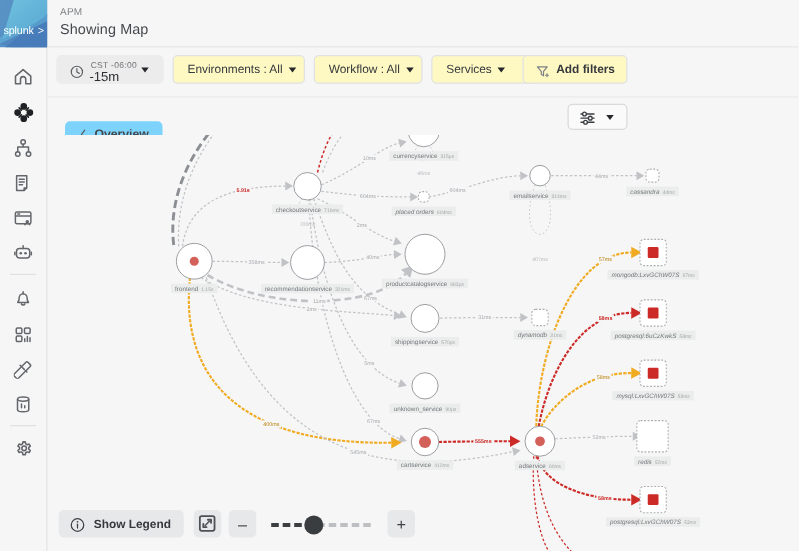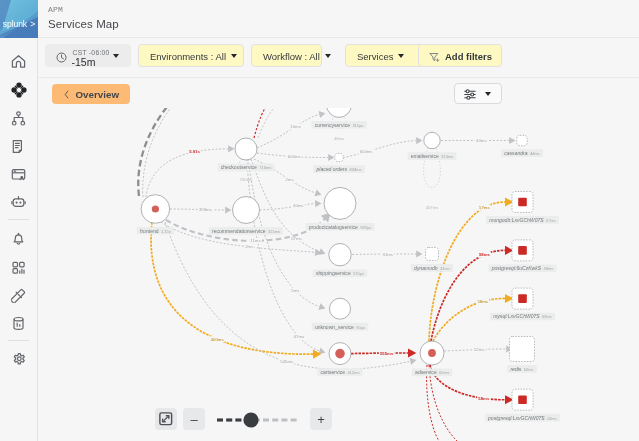--- a/index.html
+++ b/index.html
@@ -11,40 +11,40 @@
   .rail{position:absolute;left:0;top:0;width:38px;height:441px;background:#f6f6f7;
         border-right:1px solid #e2e3e5;box-sizing:border-box;}
   .logo{position:absolute;left:0;top:0;width:38px;height:38px;overflow:hidden;}
   .railitem{position:absolute;left:0;width:37px;height:22px;display:flex;align-items:center;justify-content:center;}
   .railitem svg{display:block;}
   .raildiv{position:absolute;left:8px;width:21px;height:1px;background:#e0e1e3;}
 
   
   .header{position:absolute;left:38px;top:0;width:601px;height:38px;background:#f6f6f7;
           border-bottom:1px solid #e7e8ea;box-sizing:border-box;}
-  .hdr-eyebrow{position:absolute;left:48px;top:5px;font-size:8px;color:#7e8083;letter-spacing:.2px;line-height:9px;font-family:Liberation Mono, monospace;}
+  .hdr-eyebrow{position:absolute;left:48px;top:5px;font-size:8px;color:#7e8083;letter-spacing:.2px;line-height:9px;}
   .hdr-title{position:absolute;left:48px;top:18px;font-size:11.5px;color:#45484c;letter-spacing:.1px;line-height:13px;}
 
   
   .toolbar{position:absolute;left:38px;top:39px;width:601px;height:39px;
            border-bottom:1px solid #e9eaeb;box-sizing:border-box;}
   .pill{position:absolute;top:44px;height:23px;border:1px solid #e0e1e3;border-radius:4px;background:#fef9c3;
         box-sizing:border-box;font-size:9.5px;color:#35383c;}
   .pill .lbl{position:absolute;top:50%;transform:translateY(-50%);white-space:nowrap;}
   .caret{position:absolute;top:50%;margin-top:-1.8px;width:0;height:0;
          border-left:3.6px solid transparent;border-right:3.6px solid transparent;border-top:4.1px solid #25272b;}
 
   
   #timepill{left:45px;width:86px;background:#ececed;border-color:#ececed;}
   #tp-tz{position:absolute;left:26.5px;top:4px;font-size:6.8px;color:#6d6f73;letter-spacing:.25px;}
   #tp-val{position:absolute;left:25.5px;top:11px;font-size:10.5px;color:#2c2e31;}
 
   
   .subbar{position:absolute;left:38px;top:78px;width:601px;height:30px;}
-  #overviewbtn{position:absolute;left:52px;top:84px;width:78px;height:19.5px;border-radius:4px;background:#fdba74;
+  #overviewbtn{position:absolute;left:52px;top:97px;width:78px;height:19.5px;border-radius:4px;background:#7dd3fc;
                border:none;font-size:9.5px;color:#35383c;}
   #viewbtn{position:absolute;left:454px;top:83px;width:48px;height:21px;border:1px solid #d9dadc;border-radius:4px;background:#fafafa;}
   #showing{position:absolute;left:510px;top:88px;font-size:9.5px;color:#6e7175;white-space:nowrap;}
 
   
   .canvas{position:absolute;left:39px;top:108px;width:600px;height:333px;background:#f6f6f7;overflow:hidden;}
   .canvas svg{position:absolute;left:0;top:0;}
 
   
   .bbtn{position:absolute;border-radius:4px;background:#e7e8e9;display:flex;align-items:center;}
@@ -190,42 +190,42 @@
             </svg>
           </span>
         </div>
         <div class="raildiv" style="top: 219px;"></div>
         <div class="raildiv" style="top: 340px;"></div>
       </div>
   </div>
 
   <div class="header"></div>
   <div class="hdr-eyebrow">APM</div>
-  <div class="hdr-title">Services Map</div>
+  <div class="hdr-title">Showing Map</div>
 
   <div class="toolbar"></div>
 
   <div class="pill" id="timepill">
     <span style="position:absolute;left:9.5px;top:6.5px;">
       <svg width="11" height="11" viewBox="0 0 11 11" fill="none" stroke="#5b5e62" stroke-width=".95">
         <circle cx="5.5" cy="5.5" r="4.5"></circle>
           <path d="M5.5 2.9V5.6l1.9 1.1" stroke-linecap="round"></path>
       </svg>
     </span>
     <span id="tp-tz">CST -06:00</span>
     <span id="tp-val">-15m</span>
     <span class="caret" style="left:66.5px;"></span>
   </div>
 
   <div id="pillrow">
       <div class="pill" style="left: 138px; width: 106px;">
         <span class="lbl" style="left:11px;">Environments : All</span>
         <span class="caret" style="left:91.5px;"></span>
       </div>
-      <div class="pill" style="left: 251px; width: 71px;">
+      <div class="pill" style="left: 251px; width: 87px;">
         <span class="lbl" style="left:11px;">Workflow : All</span>
         <span class="caret" style="left:72.5px;"></span>
       </div>
       <div class="pill" style="left: 345px; width: 86px;">
         <span class="lbl" style="left:11px;">Services</span>
         <span class="caret" style="left:51.5px;"></span>
       </div>
       <div class="pill" style="left: 418px; width: 84px;">
         <span style="position:absolute;left:10px;top:6.5px;"><svg width="11" height="11" viewBox="0 0 11 11" fill="none" stroke="#7c7f83" stroke-width=".95">
             <path d="M0.9 1.5h7.9L5.8 5.1v3.6L4 7.4V5.1z" stroke-linejoin="round"></path>
@@ -612,20 +612,30 @@
           </g>
           <g>
             <rect x="445.8734375" y="305.8" width="75.25312500000001" height="7.6" fill="#ebecec"></rect>
             <text x="449.0734375" y="311.55" text-anchor="start" font-size="5.05" font-family="Liberation Sans, sans-serif" fill="#75787c" font-style="italic">postgresql:LxvGChW07S</text>
             <text x="508.1453125" y="311.55" text-anchor="start" font-size="4" font-family="Liberation Sans, sans-serif" fill="#a4a7aa" font-style="italic">53ms</text>
           </g>
         </g>
       </svg>
   </div>
 
+  <div class="bbtn" id="legendbtn">
+    <span style="position:absolute;left:9px;top:5px;">
+      <svg width="12" height="12" viewBox="0 0 12 12" fill="none" stroke="#3e4145" stroke-width="1">
+        <circle cx="6" cy="6" r="5"></circle>
+          <path d="M6 5.3v3.1" stroke-linecap="round"></path>
+          <circle cx="6" cy="3.5" r=".65" fill="#3e4145" stroke="none"></circle>
+      </svg>
+    </span>
+    <span id="legendlbl">Show Legend</span>
+  </div>
 
   <div class="bbtn" id="fitbtn">
     <svg width="13.5" height="13.5" viewBox="0 0 14 14" fill="none" stroke="#4e5155" stroke-width="1.5">
       <rect x="0.9" y="0.9" width="12.2" height="12.2" rx="1.6"></rect>
       <path d="M8.8 5.2 5.3 8.7" stroke-width="1.25" stroke-linecap="round"></path>
       <path d="M7.6 3.9h2.6v2.6" stroke-linecap="round" stroke-linejoin="round" stroke-width="1.55"></path>
       <path d="M6.4 10.1H3.8V7.5" stroke-linecap="round" stroke-linejoin="round" stroke-width="1.55"></path>
     </svg>
   </div>
 

